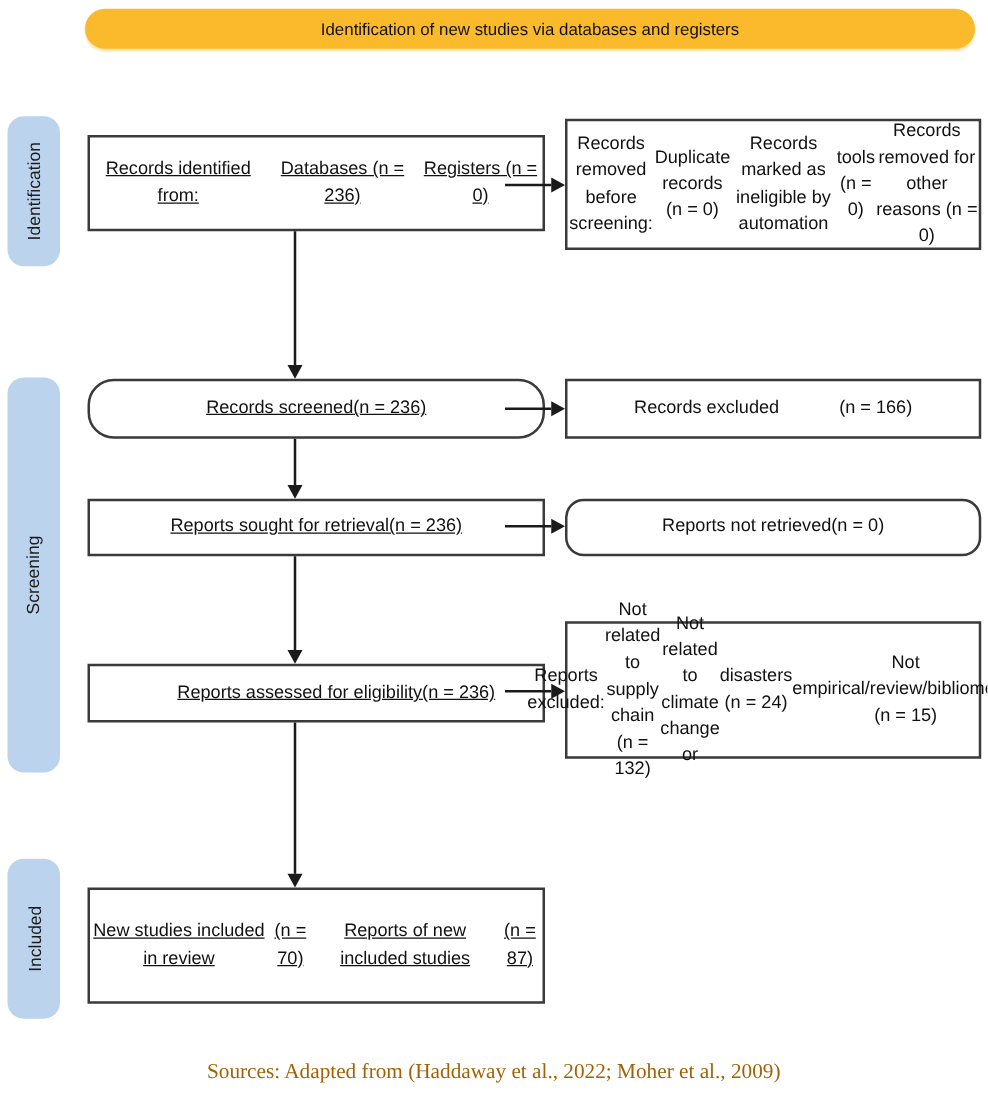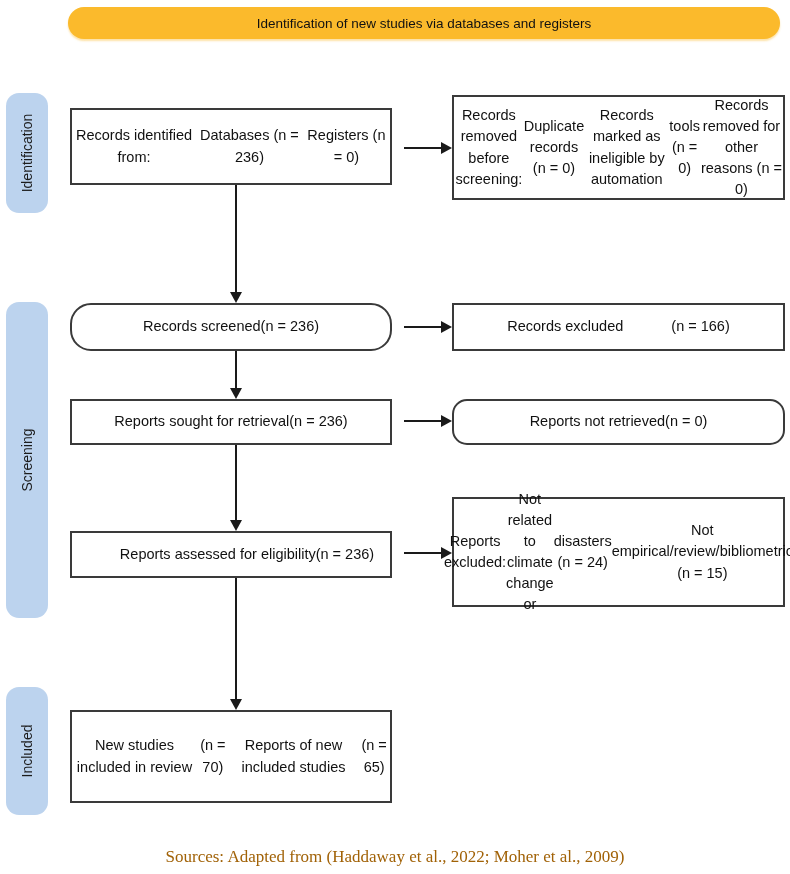--- a/index.html
+++ b/index.html
@@ -38,21 +38,21 @@
   
   .box{
     position:absolute;
     background:#fff;
     border:2px solid var(--box-border,#3a3a3a);
     box-sizing:border-box;
     display:flex;flex-direction:row;align-items:center;justify-content:center;
     text-align:center;
     font-size:14.5px;line-height:1.45;
   }
-  .box.left{left:70px;width:322px;}
+  .box.left{left:70px;width:366px;text-decoration:underline;}
   .box.right{left:452px;width:333px;}
   
   .varrow{position:absolute;width:12px;display:flex;flex-direction:column;align-items:center;}
   .varrow .line{flex:1;width:2px;background:var(--arrow,#1a1a1a);}
   .varrow .head{width:0;height:0;border-left:6px solid transparent;border-right:6px solid transparent;border-top:11px solid var(--arrow,#1a1a1a);}
   .harrow{position:absolute;height:12px;display:flex;flex-direction:row;align-items:center;}
   .harrow .line{flex:1;height:2px;background:var(--arrow,#1a1a1a);}
   .harrow .head{width:0;height:0;border-top:6px solid transparent;border-bottom:6px solid transparent;border-left:11px solid var(--arrow,#1a1a1a);}
   
   .footer{
@@ -99,21 +99,21 @@
 
   <div class="box left" style="top:531px;height:47px;padding-left:32px;">
     <div>Reports assessed for eligibility</div>
     <div>(n = 236)</div>
   </div>
 
   <div class="box left" style="top:710px;height:93px;">
     <div>New studies included in review</div>
     <div>(n = 70)</div>
     <div>Reports of new included studies</div>
-    <div>(n = 65)</div>
+    <div>(n = 87)</div>
   </div>
 
   <div class="box right" style="top:95px;height:105px;">
     <div>Records removed before screening:</div>
     <div>Duplicate records (n = 0)</div>
     <div>Records marked as ineligible by automation</div>
     <div>tools (n = 0)</div>
     <div>Records removed for other reasons (n = 0)</div>
   </div>
 
@@ -122,20 +122,21 @@
     <div>(n = 166)</div>
   </div>
 
   <div class="box right" style="top:399px;height:46px;border-radius:15px;">
     <div>Reports not retrieved</div>
     <div>(n = 0)</div>
   </div>
 
   <div class="box right" style="top:497px;height:110px;">
     <div>Reports excluded:</div>
+    <div>Not related to supply chain (n = 132)</div>
     <div>Not related to climate change or</div>
     <div>disasters (n = 24)</div>
     <div>Not empirical/review/bibliometric (n = 15)</div>
   </div>
 
   <div class="varrow" style="left:230px;top:185px;height:118px;">
       <i class="line"></i>
       <i class="head"></i>
     </div>
   <div class="varrow" style="left:230px;top:351px;height:48px;">

